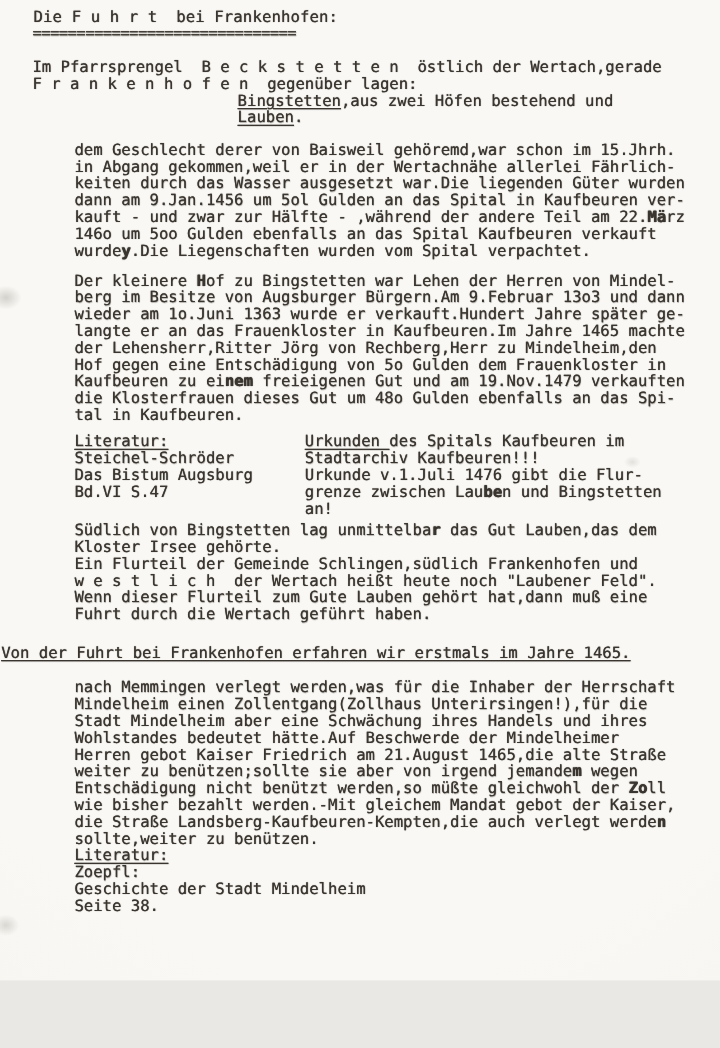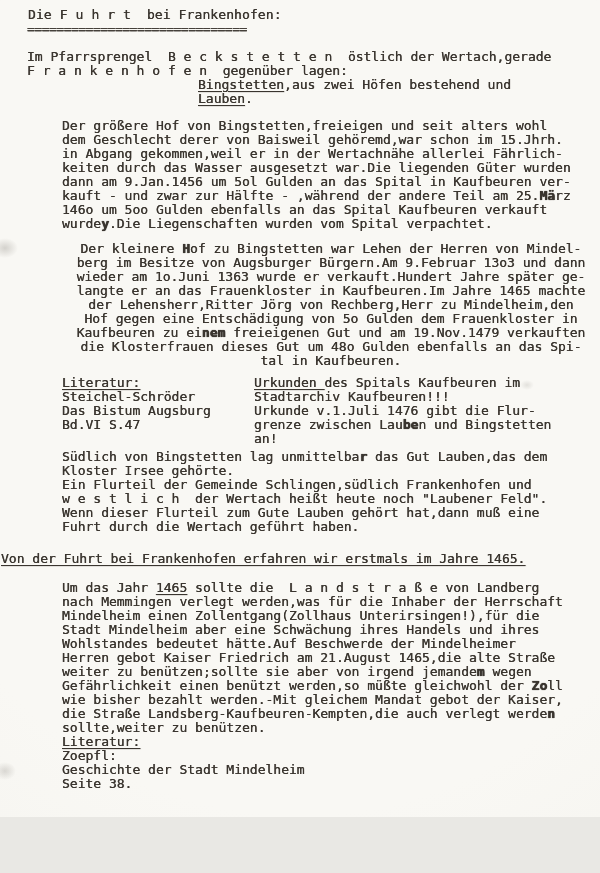--- a/index.html
+++ b/index.html
@@ -40,30 +40,29 @@
   <div class="line eq-row" style="margin-left:27px">==============================</div>
 
   <div id="blocks">
       <div style="margin-left: 27px; margin-top: 14px;">
         <div class="line"><span>Im Pfarrsprengel  B e c k s t e t t e n  östlich der Wertach,gerade</span></div>
         <div class="line"><span>F r a n k e n h o f e n  gegenüber lagen:</span></div>
         <div class="line" style="padding-left: 171px;"><span class="u">Bingstetten</span><span>,aus zwei Höfen bestehend und</span></div>
         <div class="line" style="padding-left: 171px;"><span class="u">Lauben</span><span>.</span></div>
       </div>
       <div style="margin-left: 62px; margin-top: 13px;">
-        <div class="line"><span>Der größere Hof von Bingstetten,freieigen und seit alters wohl</span></div>
         <div class="line"><span>dem Geschlecht derer von Baisweil gehöremd,war schon im 15.Jhrh.</span></div>
         <div class="line"><span>in Abgang gekommen,weil er in der Wertachnähe allerlei Fährlich-</span></div>
         <div class="line"><span>keiten durch das Wasser ausgesetzt war.Die liegenden Güter wurden</span></div>
         <div class="line"><span>dann am 9.Jan.1456 um 5ol Gulden an das Spital in Kaufbeuren ver-</span></div>
-        <div class="line"><span>kauft - und zwar zur Hälfte - ,während der andere Teil am 25.</span><span class="b">Mä</span><span>rz</span></div>
+        <div class="line"><span>kauft - und zwar zur Hälfte - ,während der andere Teil am 22.</span><span class="b">Mä</span><span>rz</span></div>
         <div class="line"><span>146o um 5oo Gulden ebenfalls an das Spital Kaufbeuren verkauft</span></div>
         <div class="line"><span>wurde</span><span class="b">y</span><span>.Die Liegenschaften wurden vom Spital verpachtet.</span></div>
       </div>
-      <div style="margin-left: 62px; margin-top: 11px; text-align: center;">
+      <div style="margin-left: 62px; margin-top: 11px;">
         <div class="line"><span>Der kleinere </span><span class="b">H</span><span>of zu Bingstetten war Lehen der Herren von Mindel-</span></div>
         <div class="line"><span>berg im Besitze von Augsburger Bürgern.Am 9.Februar 13o3 und dann</span></div>
         <div class="line"><span>wieder am 1o.Juni 1363 wurde er verkauft.Hundert Jahre später ge-</span></div>
         <div class="line"><span>langte er an das Frauenkloster in Kaufbeuren.Im Jahre 1465 machte</span></div>
         <div class="line"><span>der Lehensherr,Ritter Jörg von Rechberg,Herr zu Mindelheim,den</span></div>
         <div class="line"><span>Hof gegen eine Entschädigung von 5o Gulden dem Frauenkloster in</span></div>
         <div class="line"><span>Kaufbeuren zu ei</span><span class="b">nem</span><span> freieigenen Gut und am 19.Nov.1479 verkauften</span></div>
         <div class="line"><span>die Klosterfrauen dieses Gut um 48o Gulden ebenfalls an das Spi-</span></div>
         <div class="line"><span>tal in Kaufbeuren.</span></div>
       </div>
@@ -87,28 +86,27 @@
         <div class="line"><span>Kloster Irsee gehörte.</span></div>
         <div class="line"><span>Ein Flurteil der Gemeinde Schlingen,südlich Frankenhofen und</span></div>
         <div class="line"><span>w e s t l i c h  der Wertach heißt heute noch "Laubener Feld".</span></div>
         <div class="line"><span>Wenn dieser Flurteil zum Gute Lauben gehört hat,dann muß eine</span></div>
         <div class="line"><span>Fuhrt durch die Wertach geführt haben.</span></div>
       </div>
       <div style="margin-left: 1px; margin-top: 18px;">
         <div class="line"><span class="u">Von der Fuhrt bei Frankenhofen erfahren wir erstmals im Jahre 1465.</span></div>
       </div>
       <div style="margin-left: 62px; margin-top: 15px;">
-        <div class="line"><span>Um das Jahr </span><span class="u">1465</span><span> sollte die  L a n d s t r a ß e von Landberg</span></div>
         <div class="line"><span>nach Memmingen verlegt werden,was für die Inhaber der Herrschaft</span></div>
         <div class="line"><span>Mindelheim einen Zollentgang(Zollhaus Unterirsingen!),für die</span></div>
         <div class="line"><span>Stadt Mindelheim aber eine Schwächung ihres Handels und ihres</span></div>
         <div class="line"><span>Wohlstandes bedeutet hätte.Auf Beschwerde der Mindelheimer</span></div>
         <div class="line"><span>Herren gebot Kaiser Friedrich am 21.August 1465,die alte Straße</span></div>
         <div class="line"><span>weiter zu benützen;sollte sie aber von irgend jemande</span><span class="b">m</span><span> wegen</span></div>
-        <div class="line"><span>Gefährlichkeit einen benützt werden,so müßte gleichwohl der </span><span class="b">Zo</span><span>ll</span></div>
+        <div class="line"><span>Entschädigung nicht benützt werden,so müßte gleichwohl der </span><span class="b">Zo</span><span>ll</span></div>
         <div class="line"><span>wie bisher bezahlt werden.-Mit gleichem Mandat gebot der Kaiser,</span></div>
         <div class="line"><span>die Straße Landsberg-Kaufbeuren-Kempten,die auch verlegt werde</span><span class="b">n</span></div>
         <div class="line"><span>sollte,weiter zu benützen.</span></div>
       </div>
       <div style="margin-left: 62px; margin-top: 0px;">
         <div class="line"><span class="u">Literatur:</span></div>
         <div class="line"><span>Zoepfl:</span></div>
         <div class="line"><span>Geschichte der Stadt Mindelheim</span></div>
         <div class="line"><span>Seite 38.</span></div>
       </div>

